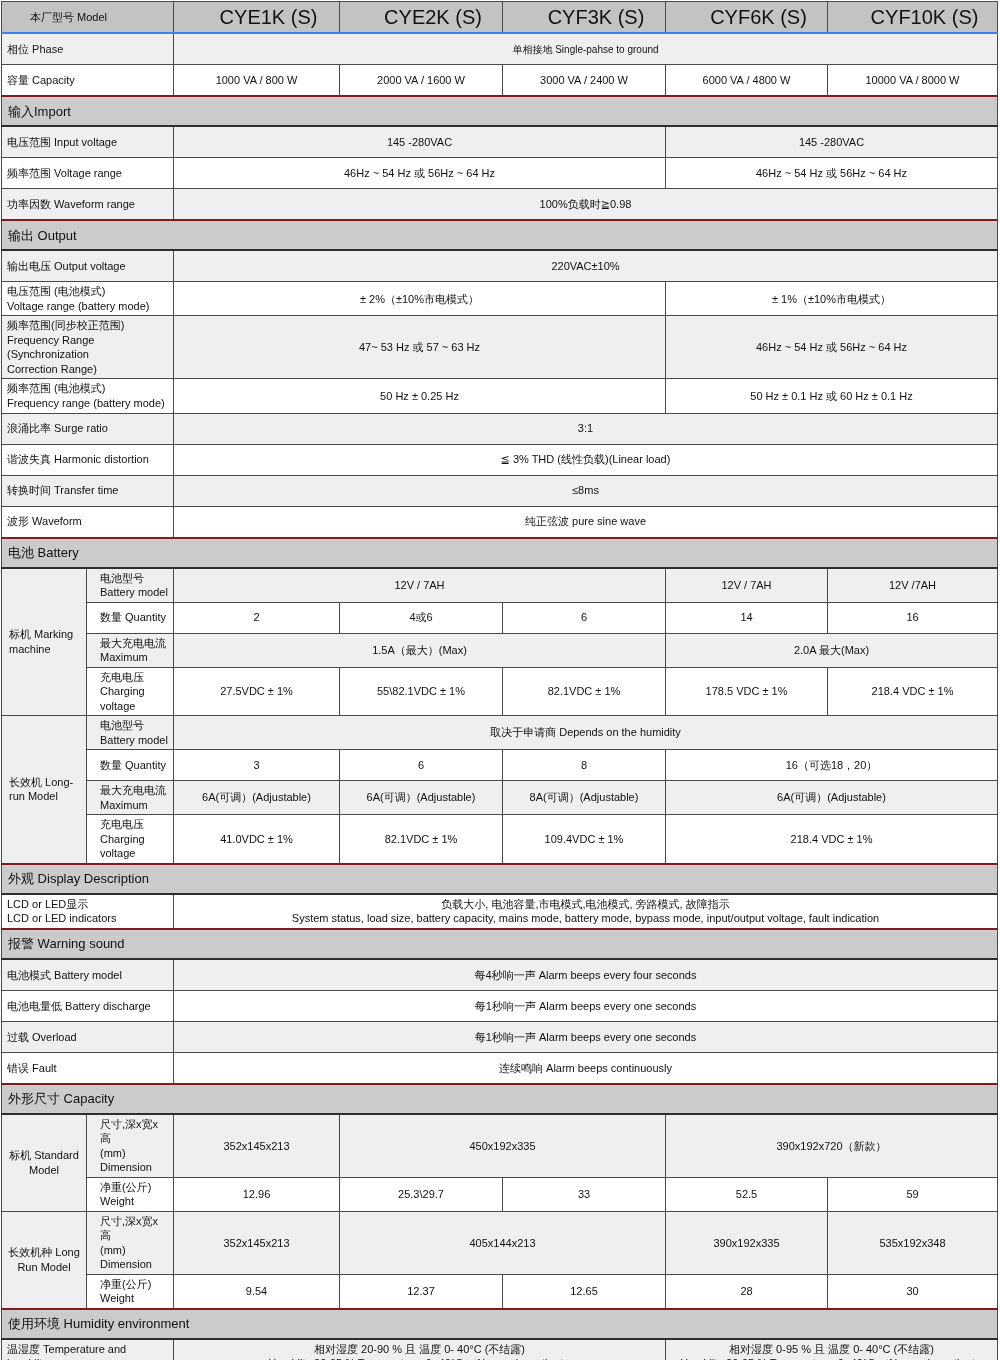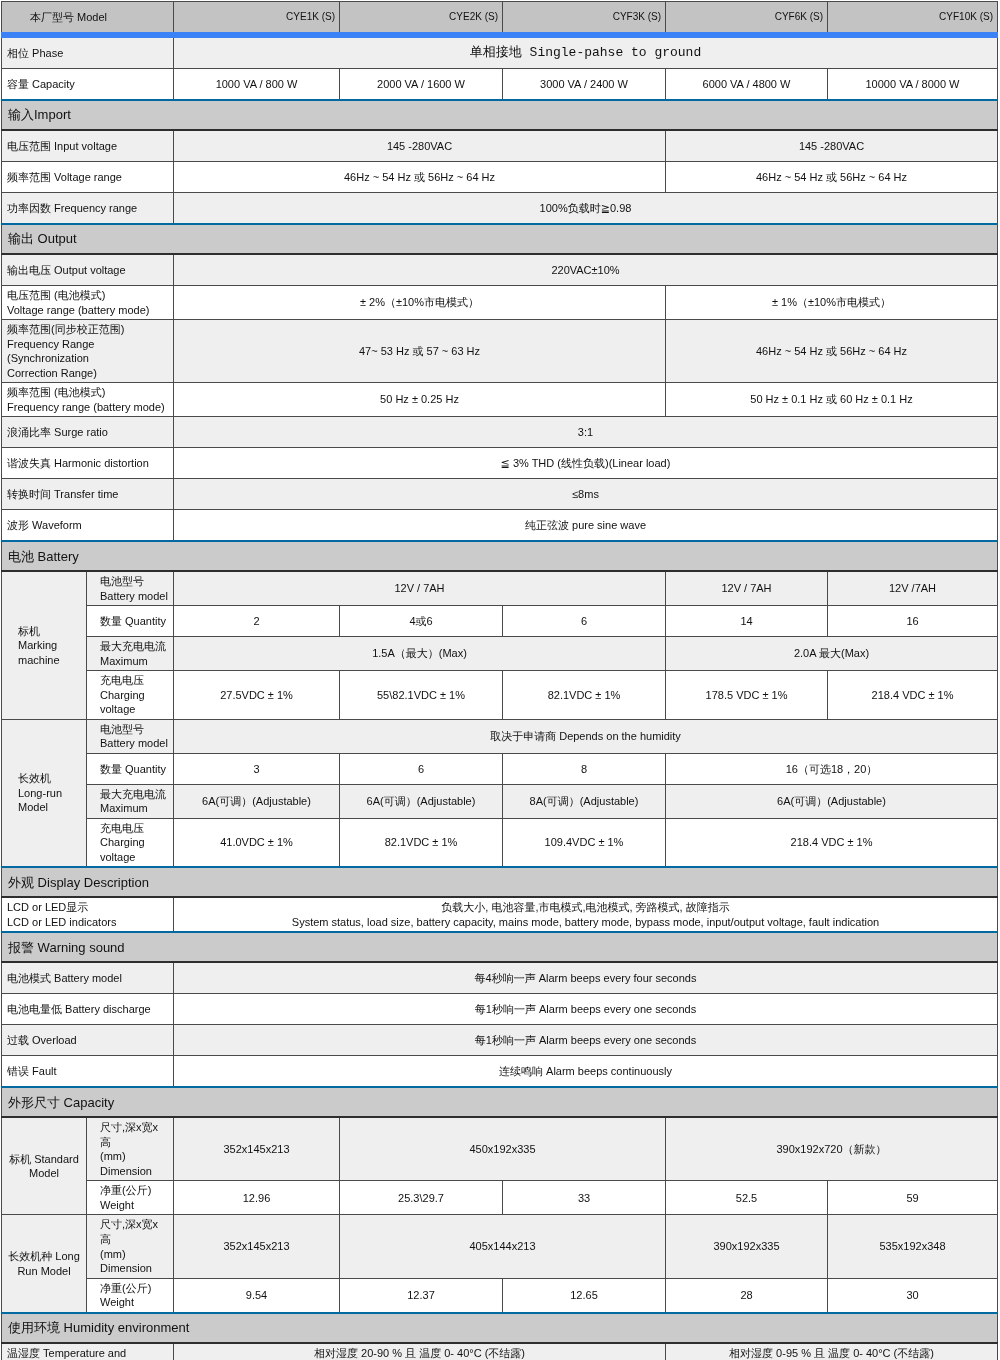--- a/index.html
+++ b/index.html
@@ -15,32 +15,32 @@
     border:1px solid var(--border);
     padding:2px 4px;
     font-size:11px;
     text-align:center;
     vertical-align:middle;
     height:26px;
     line-height:1.32;
     white-space:pre-line;
     overflow:hidden;
   }
-  tr.hdr td{background:var(--hdr);border-bottom:6px solid #3b82f6;padding-left:28px;}
+  tr.hdr td{background:var(--hdr);border-bottom:2px solid #3b82f6;padding-left:28px;}
   tr.sec td{background:var(--sec);text-align:left;font-size:13px;padding:4px 6px;height:20px;
-            border-top:2px solid #0369a1;border-bottom:2px solid #2e2e2e;}
+            border-top:2px solid #7f1d1d;border-bottom:2px solid #2e2e2e;}
   tr.rg td{background:var(--alt);}
   tr.rw td{background:var(--row);}
   td.l,td.s,td.g{text-align:left;}
   td.l{padding-left:5px;}
   td.s{padding-left:13px;}
-  td.g{padding-left:16px;margin-top:40px;}
+  td.g{padding-left:7px;margin-top:40px;}
   td.gc{text-align:center;}
-  td.m{font-size:10px;text-align:right;}
-  td.big{font-size:13px;font-family:Liberation Mono, monospace;}
+  td.m{font-size:20px;}
+  td.big{font-size:10px;}
 </style>
 </head>
 <body>
 
 <div class="sheet">
   <table>
     <colgroup>
       <col style="width:85px">
       <col style="width:87px">
       <col style="width:166px">
@@ -77,21 +77,21 @@
           <td colspan="2" class="l">电压范围 Input voltage</td>
           <td colspan="3" class="d">145 -280VAC</td>
           <td colspan="2" class="d">145 -280VAC</td>
         </tr>
         <tr class="rw">
           <td colspan="2" class="l">频率范围 Voltage range</td>
           <td colspan="3" class="d">46Hz ~ 54 Hz 或 56Hz ~ 64 Hz</td>
           <td colspan="2" class="d">46Hz ~ 54 Hz 或 56Hz ~ 64 Hz</td>
         </tr>
         <tr class="rg">
-          <td colspan="2" class="l">功率因数 Frequency range</td>
+          <td colspan="2" class="l">功率因数 Waveform range</td>
           <td colspan="5" class="d">100%负载时≧0.98</td>
         </tr>
         <tr class="sec">
           <td colspan="7" class="sl">输出 Output</td>
         </tr>
         <tr class="rg">
           <td colspan="2" class="l">输出电压 Output voltage</td>
           <td colspan="5" class="d">220VAC±10%</td>
         </tr>
         <tr class="rw">

